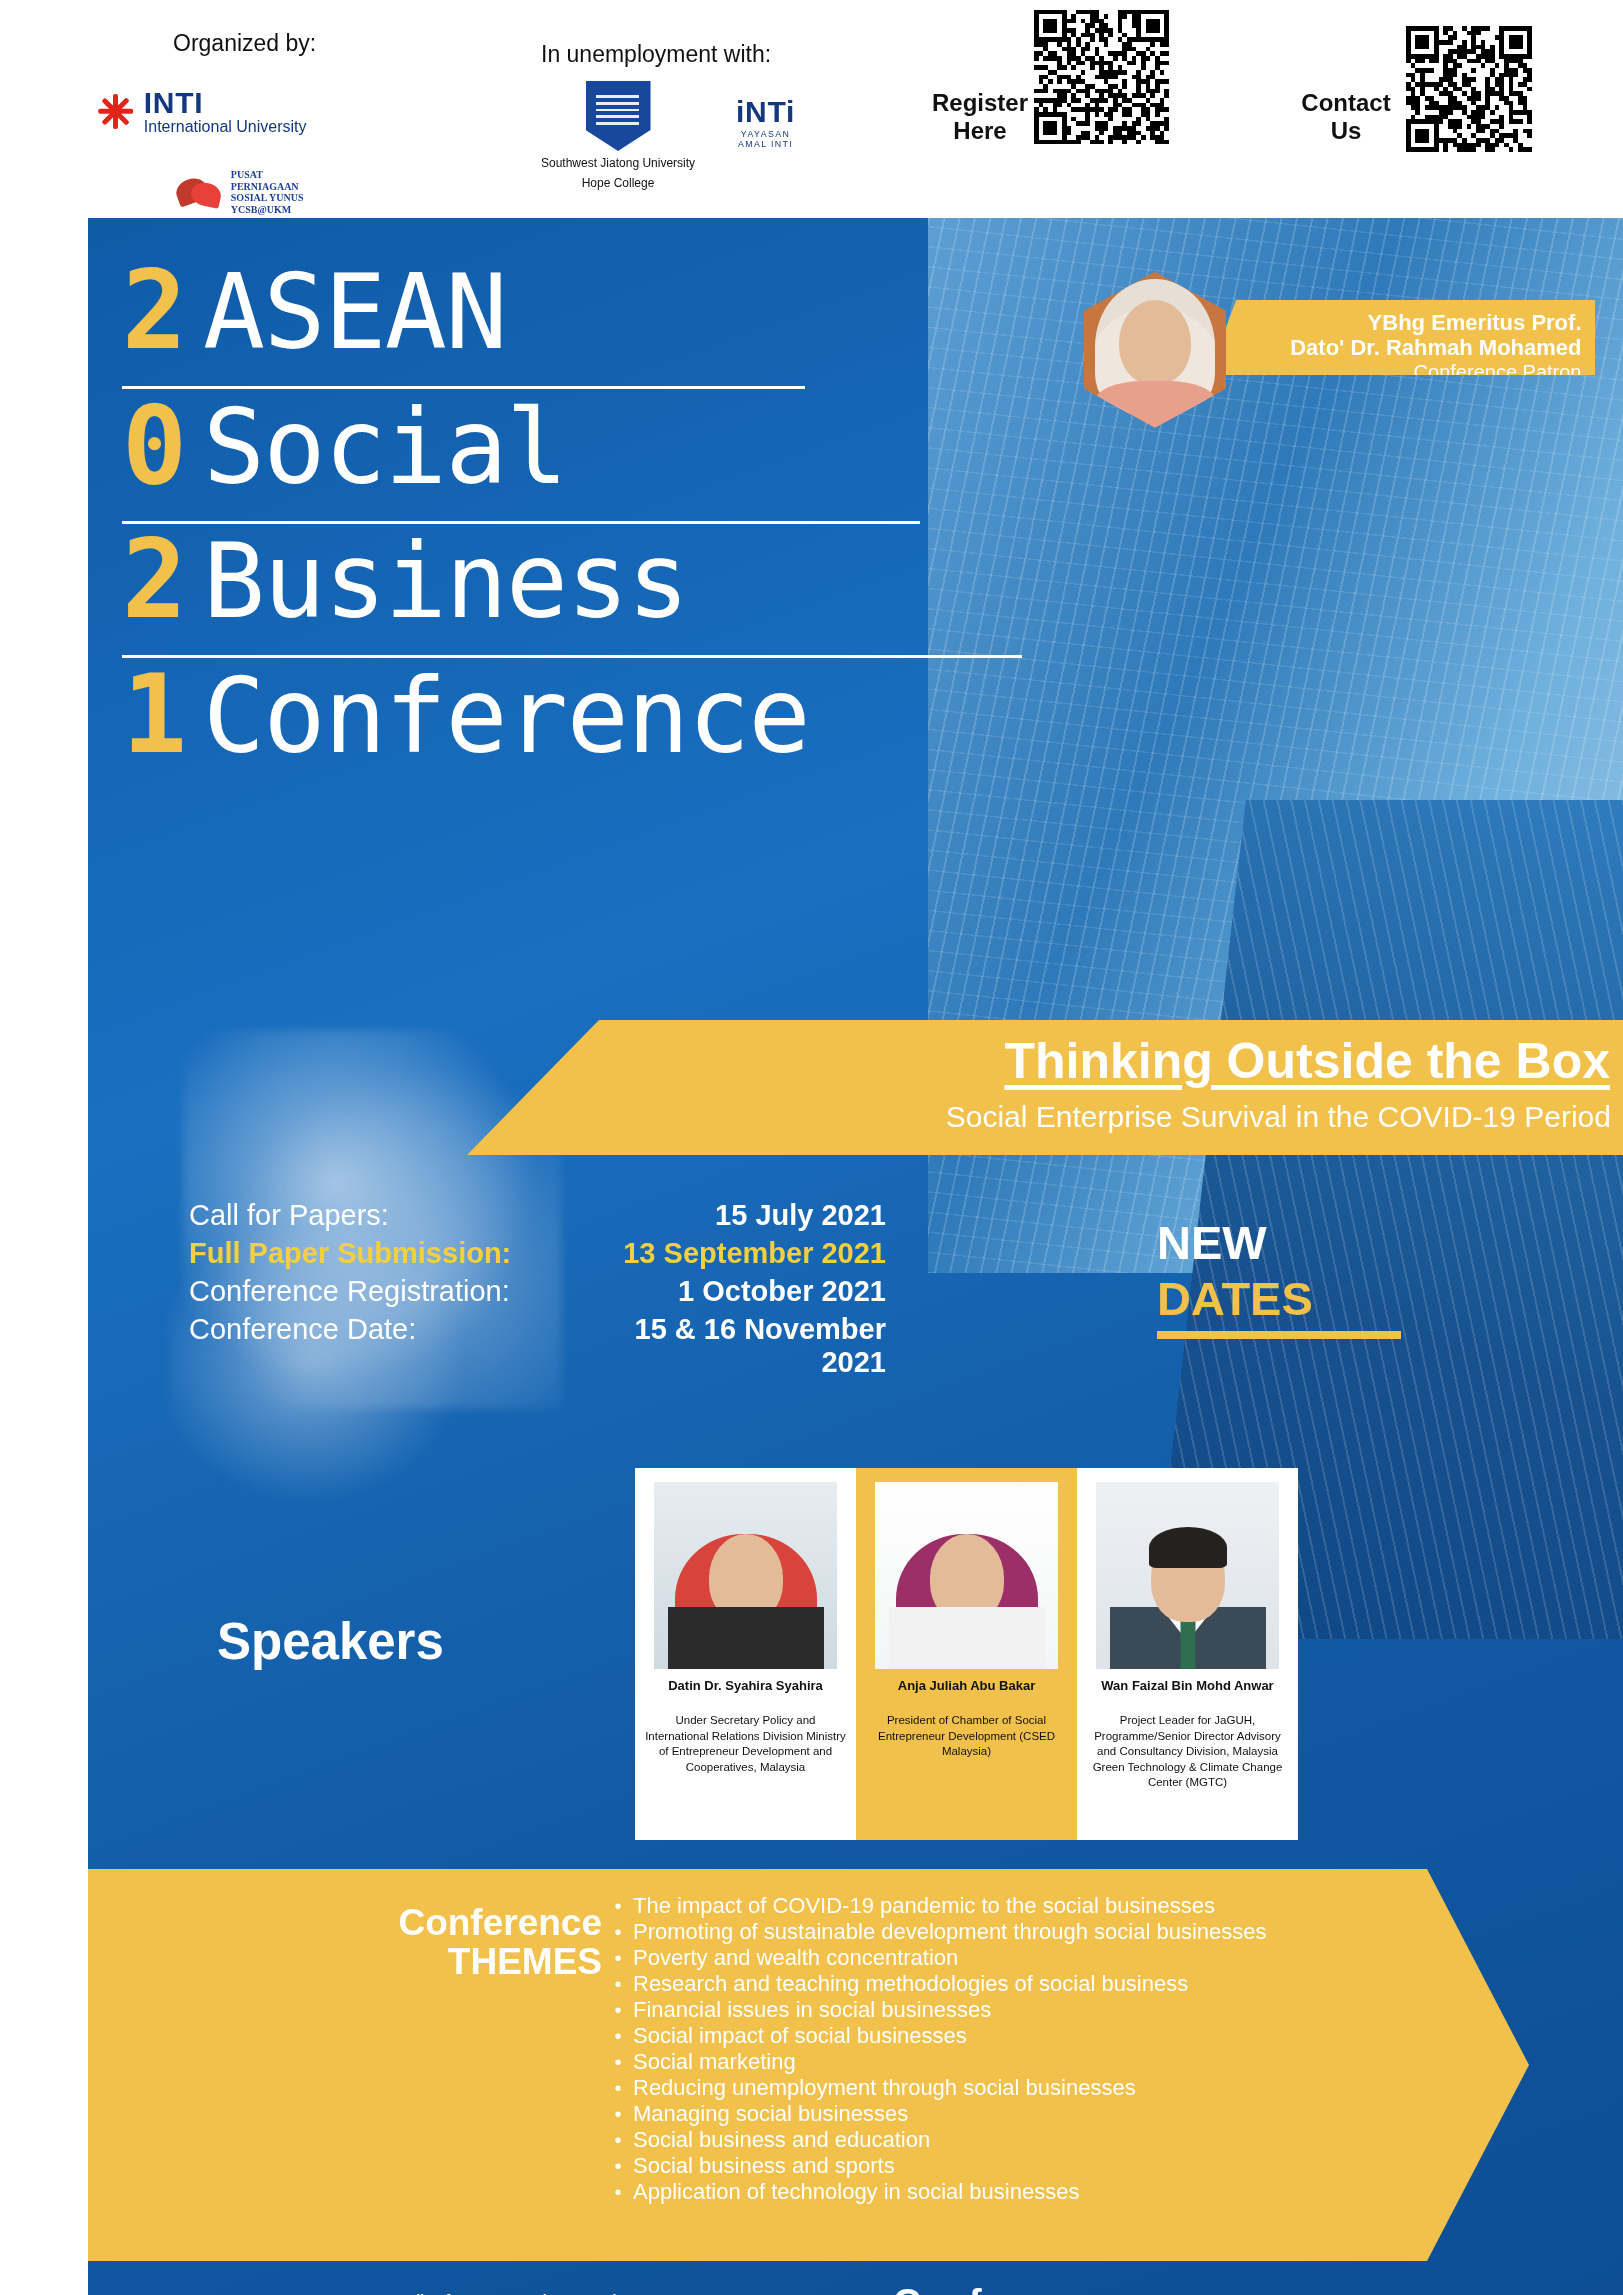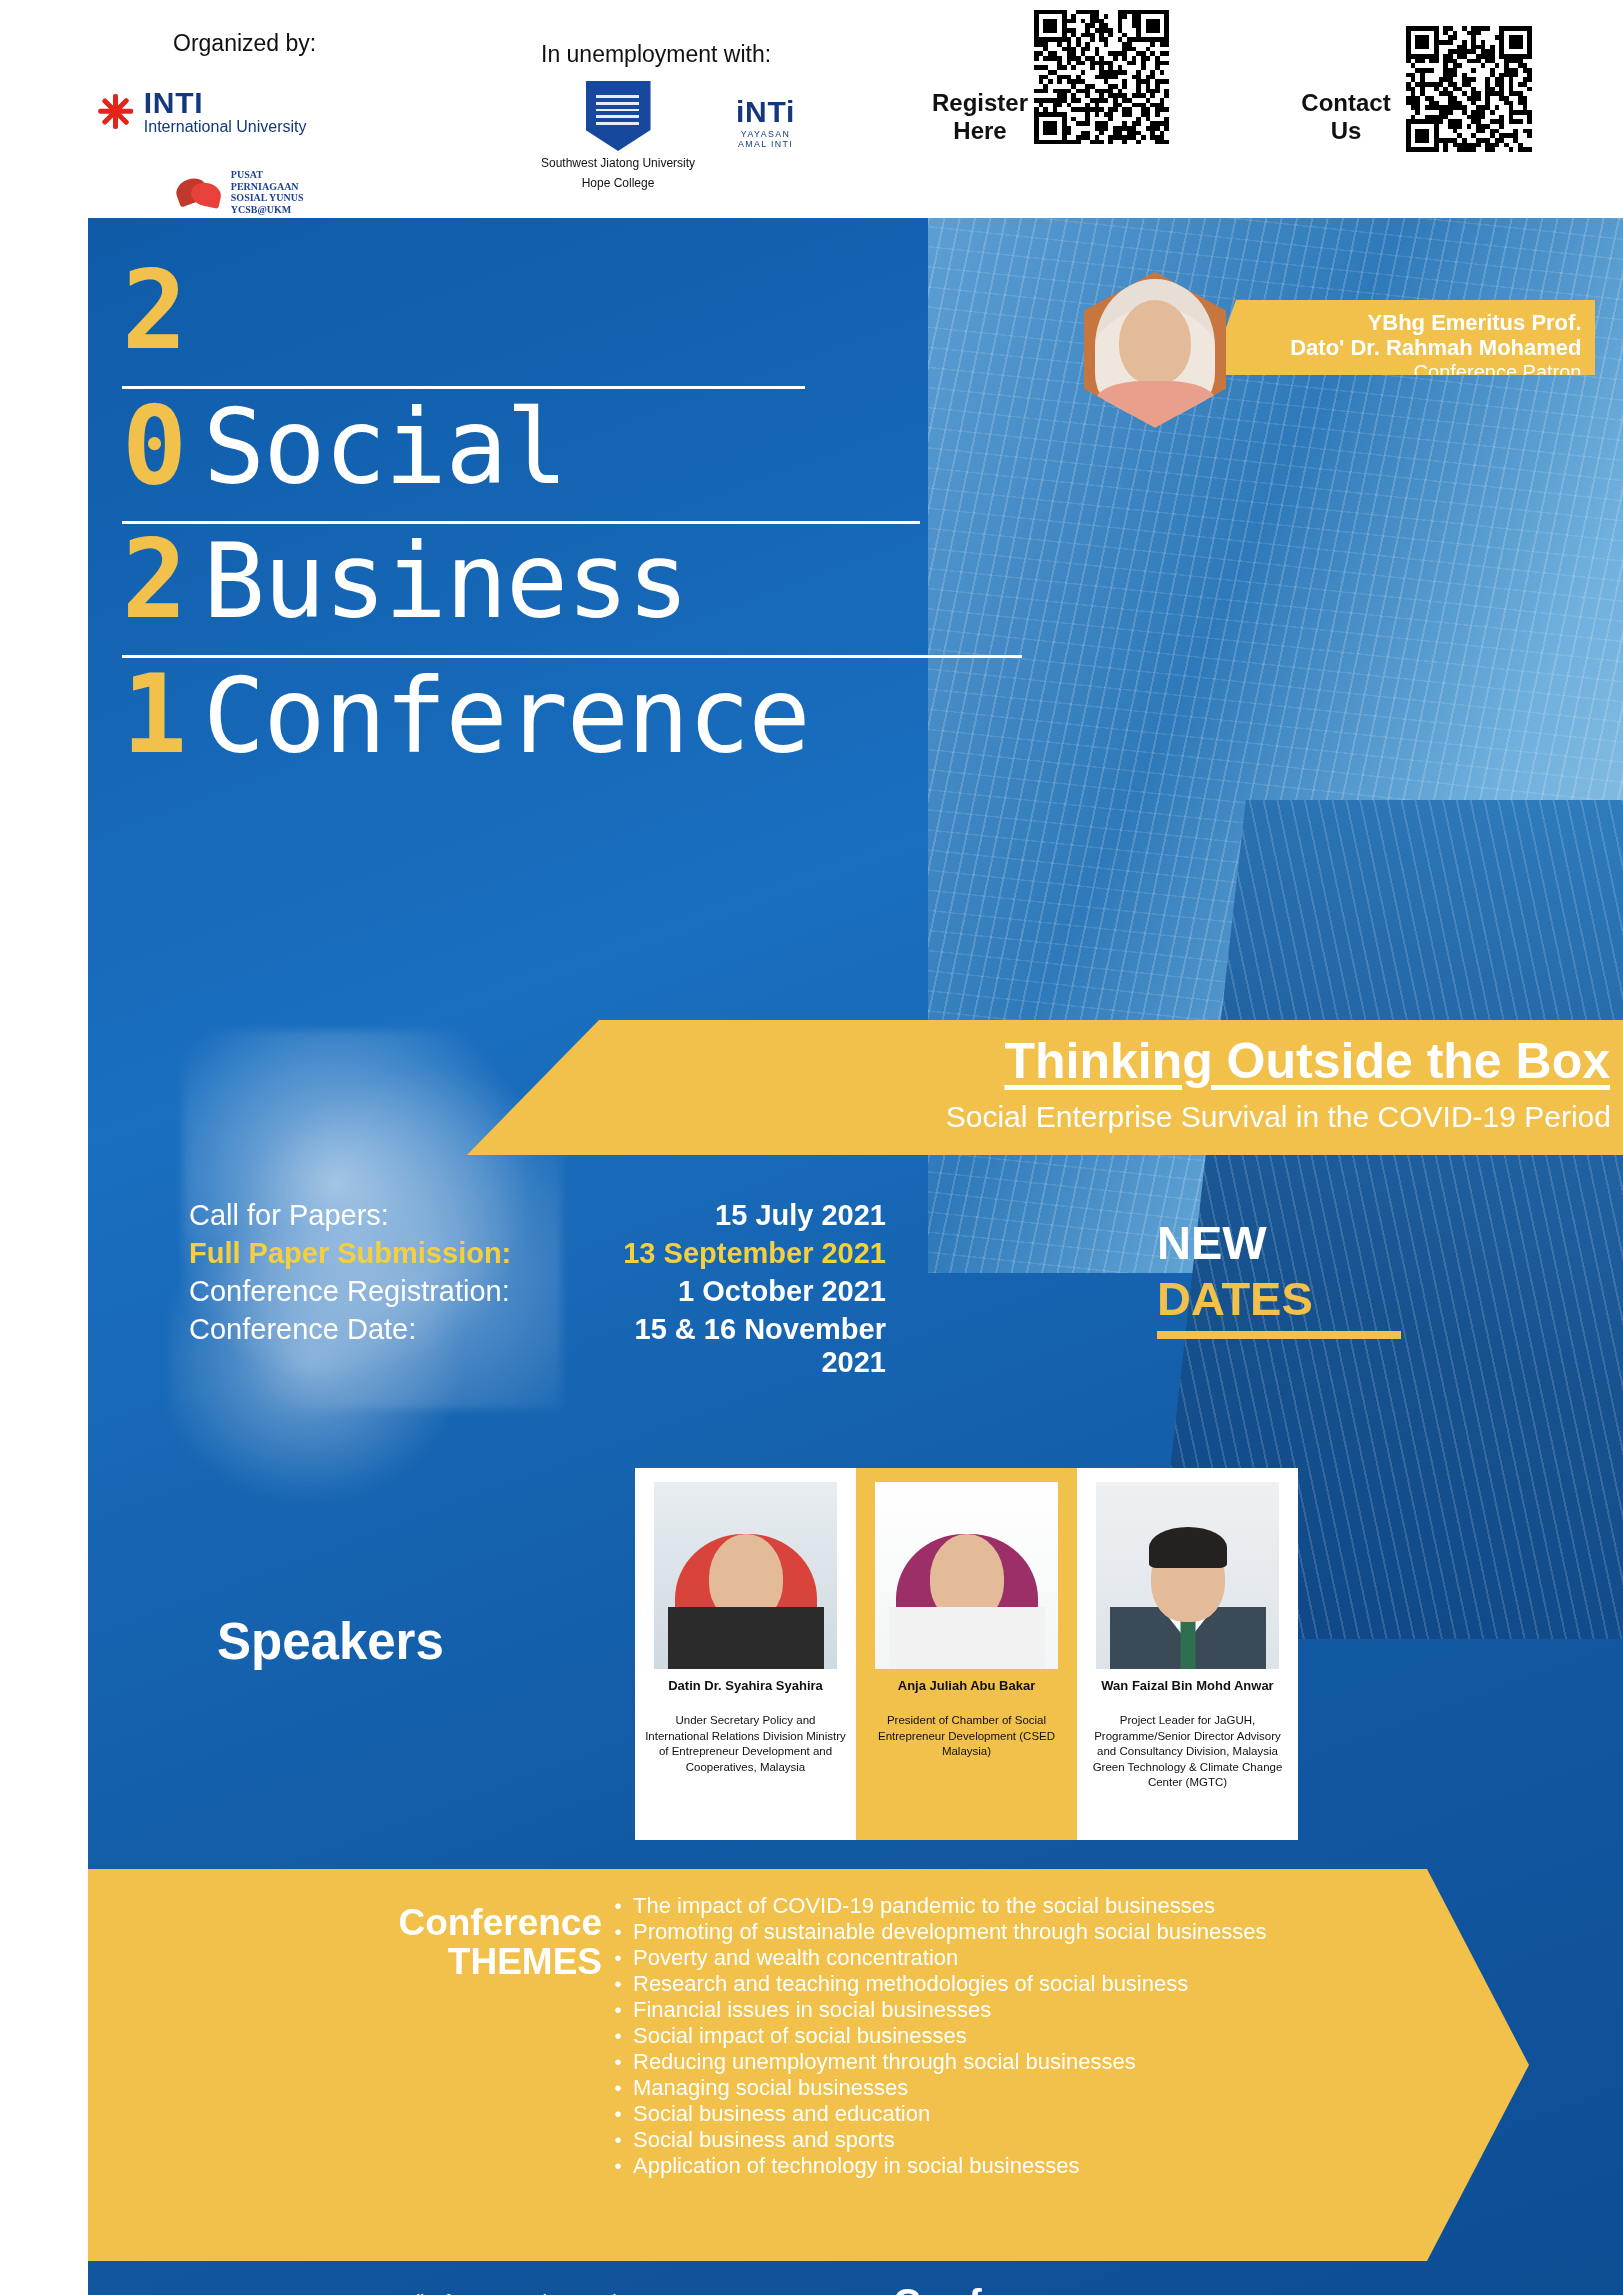--- a/index.html
+++ b/index.html
@@ -2093,20 +2093,21 @@
 
 <div class="poster">
   <div class="glass"></div>
   <div class="glass2"></div>
   <div class="clouds"></div>
   <div class="cloud2"></div>
 
   <div class="title-block">
     <div class="title-row row-w1">
       <span class="title-num">2</span>
+      <span class="title-word">ASEAN</span>
     </div>
     <div class="title-row row-w2">
       <span class="title-num">0</span>
       <span class="title-word">Social</span>
     </div>
     <div class="title-row row-w3">
       <span class="title-num">2</span>
       <span class="title-word">Business</span>
     </div>
     <div class="title-row row-w4">
@@ -2208,20 +2209,21 @@
     <div class="t1">Conference</div>
     <div class="t2">THEMES</div>
   </div>
   <ul class="themes-list">
     <li>The impact of COVID-19 pandemic to the social businesses</li>
     <li>Promoting of sustainable development through social businesses</li>
     <li>Poverty and wealth concentration</li>
     <li>Research and teaching methodologies of social business</li>
     <li>Financial issues in social businesses</li>
     <li>Social impact of social businesses</li>
+    <li>Social marketing</li>
     <li>Reducing unemployment through social businesses</li>
     <li>Managing social businesses</li>
     <li>Social business and education</li>
     <li>Social business and sports</li>
     <li>Application of technology in social businesses</li>
   </ul>
 
   <div class="fees">
     <div class="fee-row">
       <span class="fee-desc">Presenter (before 30 July 2021).....</span>

